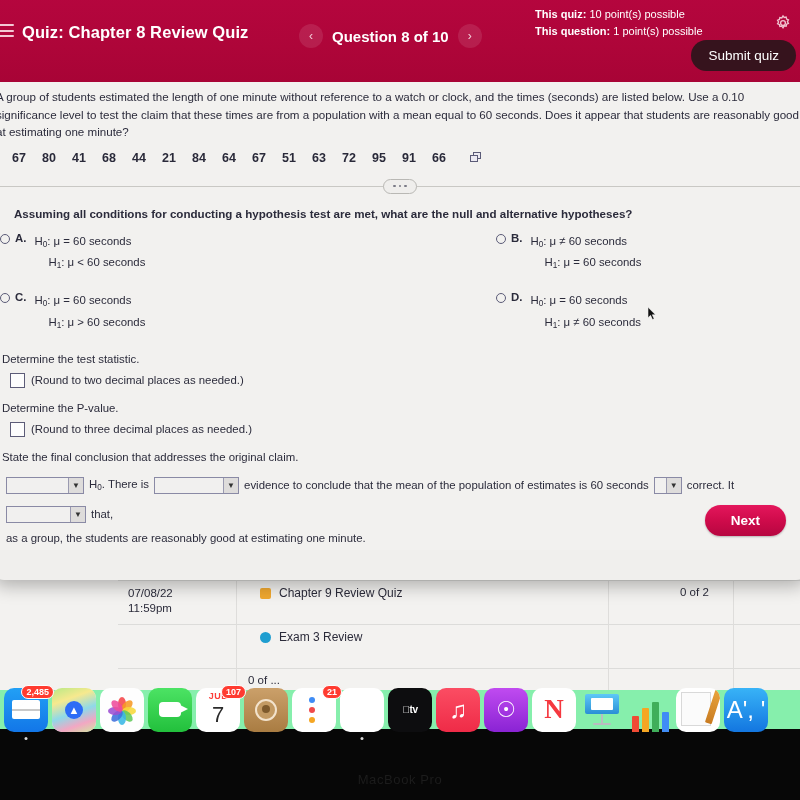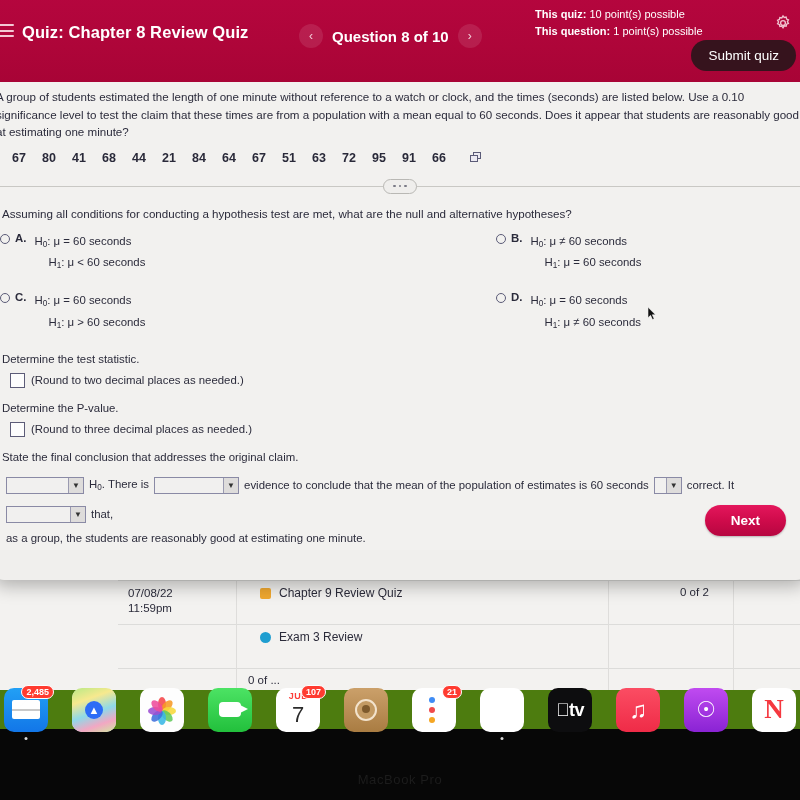--- a/index.html
+++ b/index.html
@@ -140,21 +140,21 @@
   .divider-pill {
     position: absolute; left: 50%; transform: translateX(-50%); top: 4px;
     width: 34px; height: 15px; border-radius: 8px;
     background: #efeeec; border: 1px solid #b9b8b4;
     display: flex; align-items: center; justify-content: center; gap: 3px;
     cursor: pointer;
   }
   .divider-pill b { width: 2.5px; height: 2.5px; border-radius: 50%; background: #7a7a86; display: block; }
 
   .qcontent { padding: 10px 10px 0 6px; }
-  .qtext { font-size: 11.6px; color: #2b2b3b; padding-left: 2px; }
+  .qtext { font-size: 11.6px; color: #2b2b3b; padding-left: 14px; font-weight: bold; }
 
   .choices {
     display: grid; grid-template-columns: 1fr 1fr;
     margin-top: 12px;
   }
   .choice {
     display: flex; align-items: flex-start; gap: 5px;
     margin-bottom: 16px; cursor: pointer;
     font-size: 11.4px; color: #2b2b3b;
   }
@@ -222,22 +222,22 @@
     width: 9px; height: 14px; z-index: 50; pointer-events: none;
   }
 
   
   .dock-area {
     position: absolute; left: 0; top: 690px; width: 800px; height: 110px;
     background: #070707;
   }
   .dock {
     position: absolute; left: 0; top: 0; width: 800px; height: 39px;
-    background: #4d7c0f;
-    display: flex; align-items: center; gap: 24px;
+    background: #86efac;
+    display: flex; align-items: center; gap: 4px;
     padding: 0 4px;
   }
   .dock-icon {
     position: relative;
     width: 44px; height: 44px; border-radius: 10px;
     flex: 0 0 auto; cursor: pointer;
     display: flex; align-items: center; justify-content: center;
     font-size: 22px; color: #fff; overflow: visible;
   }
   .dock-icon .glyph { line-height: 1; }
@@ -289,21 +289,21 @@
      background: #c39a63; position: relative; }
   .contacts-ic .pers:after { content:""; position:absolute; left:5px; top:4px; width: 8px; height:8px; border-radius:50%; background:#7e5a2c; }
   .reminders-ic { background: #fff; display:flex; flex-direction:column; justify-content:center; gap:4px; padding: 0 6px; }
   .reminders-ic .r { display:flex; align-items:center; gap:4px; }
   .reminders-ic .r i { width: 6px; height: 6px; border-radius: 50%; display: block; }
   .reminders-ic .r u { flex:1; height: 2px; background: #d5d5d5; display:block; text-decoration:none; }
   .notes-ic { background: #fff; display:flex; flex-direction:column; }
   .notes-ic .top { height: 9px; background: #ffd83d; }
   .notes-ic .body2 { flex:1; display:flex; flex-direction:column; justify-content:center; gap:4px; padding: 0 6px; }
   .notes-ic .body2 u { height: 1.6px; background: #ddd; display:block; text-decoration:none; }
-  .tv-ic { background: #0d0d0f; color: #fff; font-size: 18px; font-weight: bold; letter-spacing: -0.5px; }
+  .tv-ic { background: #0d0d0f; color: #fff; font-size: 10px; font-weight: bold; letter-spacing: -0.5px; }
   .music-ic { background: linear-gradient(180deg,#fb4d63,#ef2b47); color: #fff; font-size: 24px; }
   .podcast-ic { background: linear-gradient(180deg,#c04bf0,#8a23d4); color: #fff; font-size: 22px; }
   .news-ic { background: #fff; color: #f5383f; font-size: 27px; font-weight: bold; font-family: "Liberation Serif", serif; }
   .keynote-ic { background: transparent; }
   .keynote-ic .stage { width: 34px; height: 20px; background: linear-gradient(180deg,#5ec8f7,#2a8fd6); border-radius: 2px;
      display:flex; align-items:center; justify-content:center; }
   .keynote-ic .stage i { width: 22px; height: 12px; background: #fff; border-radius: 1px; display:block; }
   .keynote-ic .stand { width: 2px; height: 9px; background: #b9bcc0; margin: 0 auto; }
   .keynote-ic .base { width: 18px; height: 2.5px; background: #b9bcc0; border-radius: 2px; margin: 0 auto; }
   .numbers-ic { background: transparent; display:flex; align-items:flex-end; gap: 3px; justify-content:center; }

